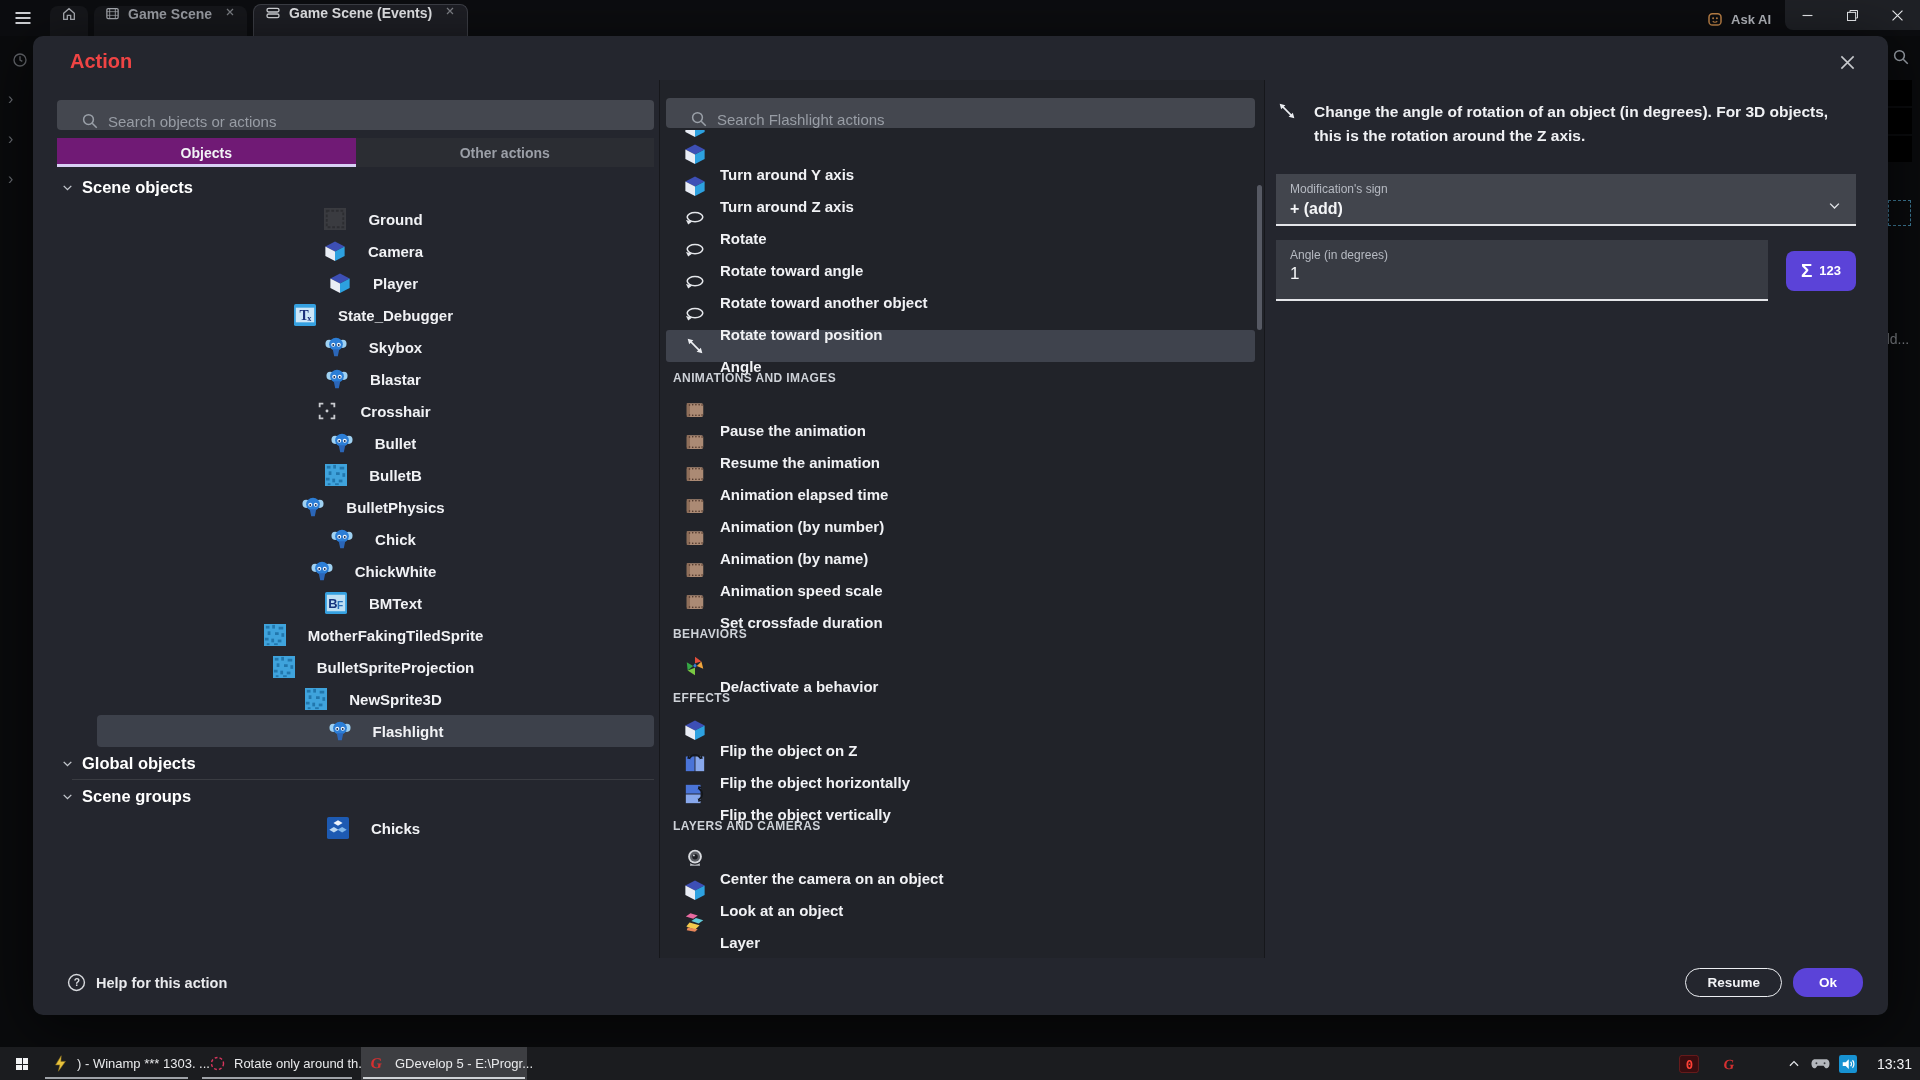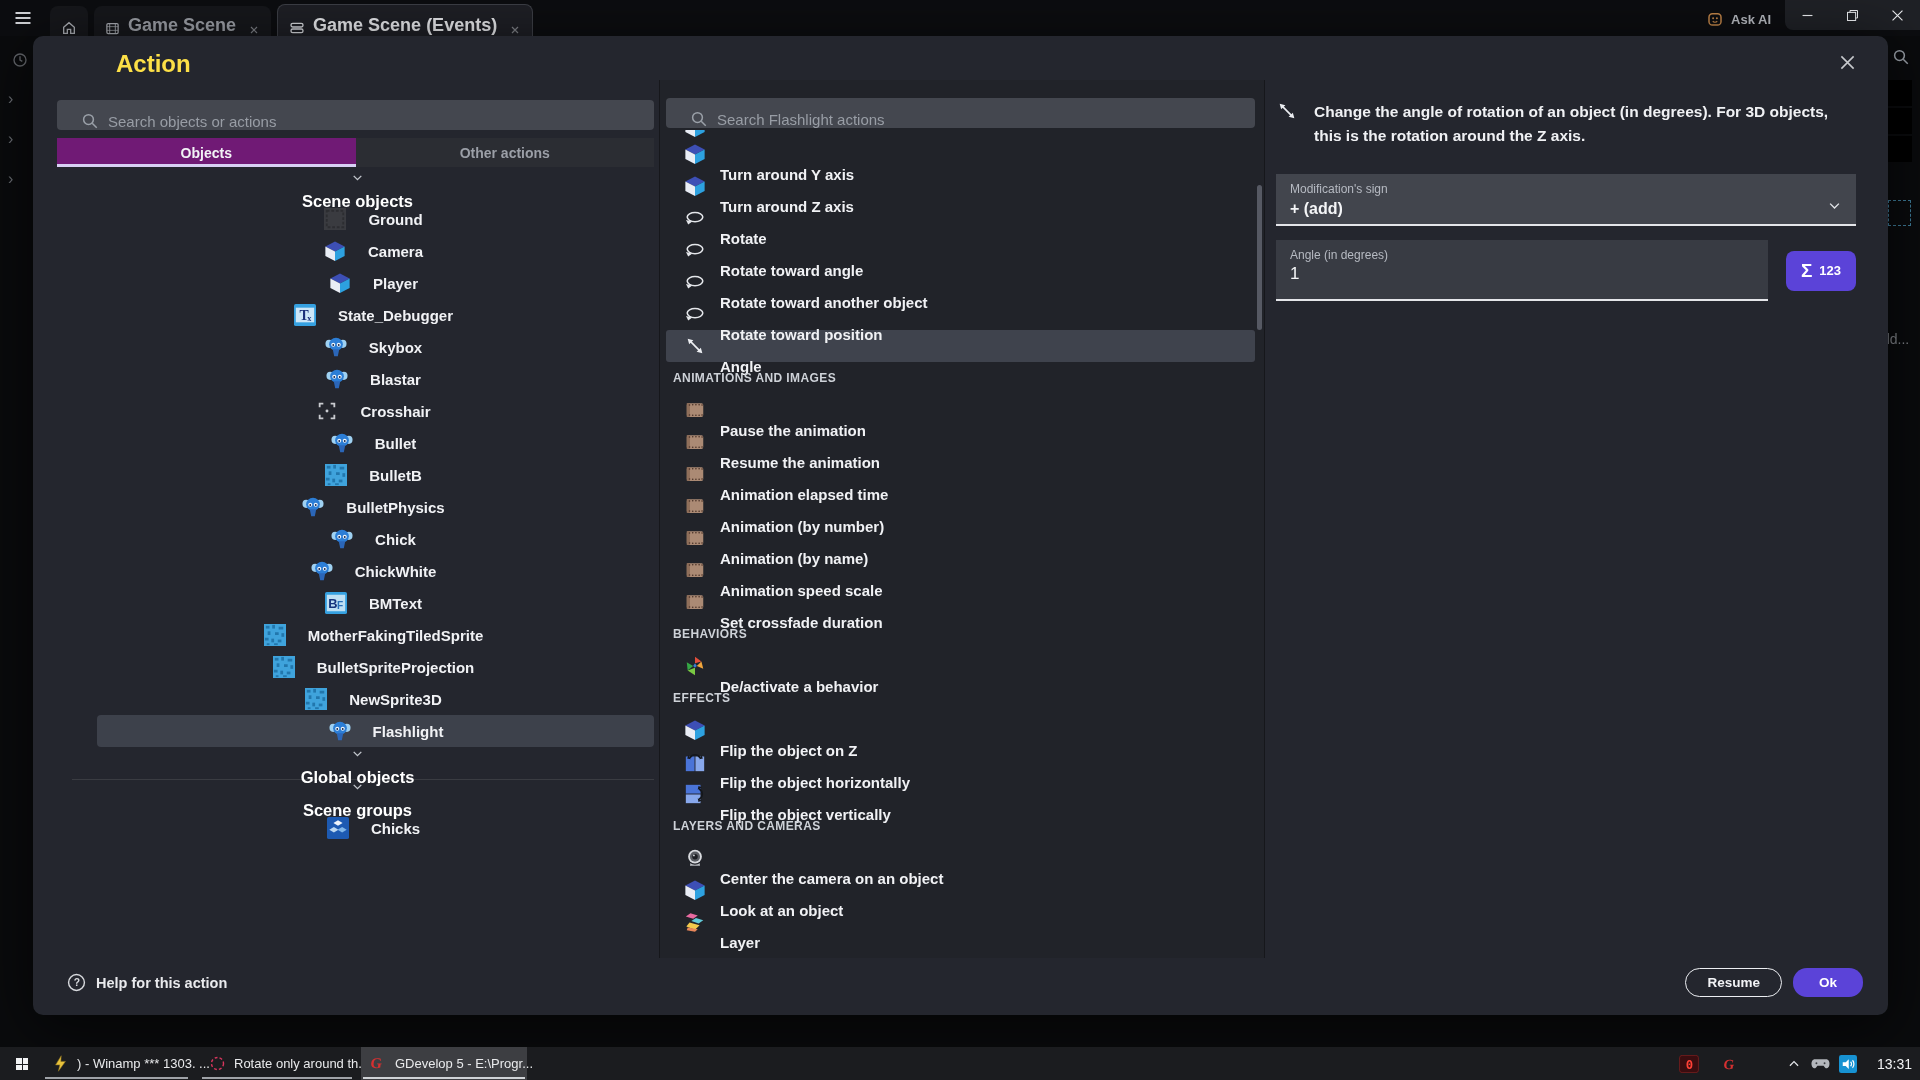--- a/index.html
+++ b/index.html
@@ -8,56 +8,56 @@
     background:#0a0b0d;
     font-family:"Liberation Sans", sans-serif;
     color:#eceef1;
     position:relative;
   }
   svg { display:block; }
 
   
   .titlebar { position:absolute; top:0; left:0; right:0; height:36px; background:#0c0d10; display:flex; align-items:flex-end; padding-left:44px; }
   .hamburger { position:absolute; left:12px; top:8px; cursor:pointer; }
-  .tb-tab { height:30px; display:flex; align-items:flex-end; gap:8px; padding:0 11px; border-radius:8px 8px 0 0; background:#16171b; color:#9b9ea5; font-size:18px; font-weight:700; margin-left:6px; }
+  .tb-tab { height:30px; display:flex; align-items:flex-start; gap:8px; padding:0 11px; border-radius:8px 8px 0 0; background:#16171b; color:#9b9ea5; font-size:14px; font-weight:700; margin-left:6px; }
   .tb-tab.home { width:38px; justify-content:center; }
   .tb-tab.active { height:32px; background:#1e1f25; border:1px solid #3c3e45; border-bottom:none; color:#e6e7ea; }
   .tb-x { margin-left:4px; opacity:.75; }
   .askai { margin-left:auto; display:flex; align-items:center; gap:7px; color:#b6b9bf; font-size:13px; font-weight:700; margin-bottom:8px; margin-right:14px; }
   .wincontrols { align-self:flex-start; display:flex; background:#1f2126; border-radius:0 0 0 8px; }
   .winbtn { width:45px; height:30px; display:flex; align-items:center; justify-content:center; cursor:pointer; }
 
   
   .bg-left { position:absolute; left:0; top:36px; width:33px; bottom:33px; }
   .bg-left .clk { position:absolute; left:12px; top:16px; opacity:.8; }
   .bg-left .chev { position:absolute; left:8px; color:#6a6d73; font-size:16px; }
   .bg-right { position:absolute; right:0; top:36px; width:32px; bottom:33px; }
   .bg-right .srch { position:absolute; left:4px; top:12px; }
   .blacksq { position:absolute; left:0; width:24px; height:26px; background:#000; }
   .dashbox { position:absolute; left:0; top:164px; width:23px; height:26px; border:1px dashed #3f7e9c; }
   .peek-text { position:absolute; left:-6px; top:295px; color:#83868c; font-size:14px; }
 
   
   .dialog { position:absolute; left:33px; top:36px; width:1855px; height:979px; background:#24262e; border-radius:10px; box-shadow:0 12px 60px rgba(0,0,0,.65); }
-  .dlg-title { position:absolute; left:37px; top:14px; font-size:24px; font-weight:700; color:#fde047;margin-left:46px; }
+  .dlg-title { position:absolute; left:37px; top:14px; font-size:20px; font-weight:700; color:#ef4444; }
   .dlg-close { position:absolute; right:30px; top:16px; cursor:pointer; }
 
   .search-box { height:30px; background:#44474f; border-radius:4px; display:flex; align-items:flex-end; padding:0 24px; gap:9px; }
   .search-box input { background:transparent; border:none; outline:none; color:#e8eaee; font-size:15px; font-family:"Liberation Sans",sans-serif; width:100%; }
   .search-box input::placeholder { color:#989da5; }
 
   
   .col-left { position:absolute; left:24px; top:44px; width:597px; height:878px; padding-top:20px; }
   .tabs { display:flex; margin-top:8px; height:29px; }
   .tab { flex:1; display:flex; align-items:center; justify-content:center; font-size:14px; font-weight:700; cursor:pointer; position:relative; }
   .tab.on { background:#701a75; color:#f2f3f6; }
   .tab.off { background:#2b2d33; color:#9b9fa7; }
   .tab.on::after { content:''; position:absolute; left:0; right:0; bottom:0; height:3px; background:#d8d0f4; }
   .tree { margin-top:4px; }
-  .thead { height:32px; display:flex; align-items:center; gap:8px; padding-left:4px; font-size:16.5px; font-weight:700; color:#ffffff; cursor:pointer;flex-direction:column; }
+  .thead { height:32px; display:flex; align-items:center; gap:8px; padding-left:4px; font-size:16.5px; font-weight:700; color:#ffffff; cursor:pointer; }
   .orow { height:32px; display:flex; align-items:center; gap:22px; margin-left:15px; padding-left:21px; border-radius:4px; cursor:pointer;justify-content:center; }
   .orow.sel { background:#3d414b;margin-left:40px; }
   .olabel { font-size:15px; font-weight:600; color:#f1f2f5; }
   .tdivider { height:1px; background:#3a3c42; margin:0 0 0 15px; }
 
   
   .col-mid { position:absolute; left:626px; top:44px; width:606px; height:878px; background:#212329; border-left:1px solid #16171b; border-right:1px solid #16171b; padding:18px 9px 0 6px; }
   .mid-list { margin-top:2px; position:relative; }
   .cutrow { height:8px; overflow:hidden; padding-left:18px; }
   .cutrow svg { transform:translateY(-14px); }

